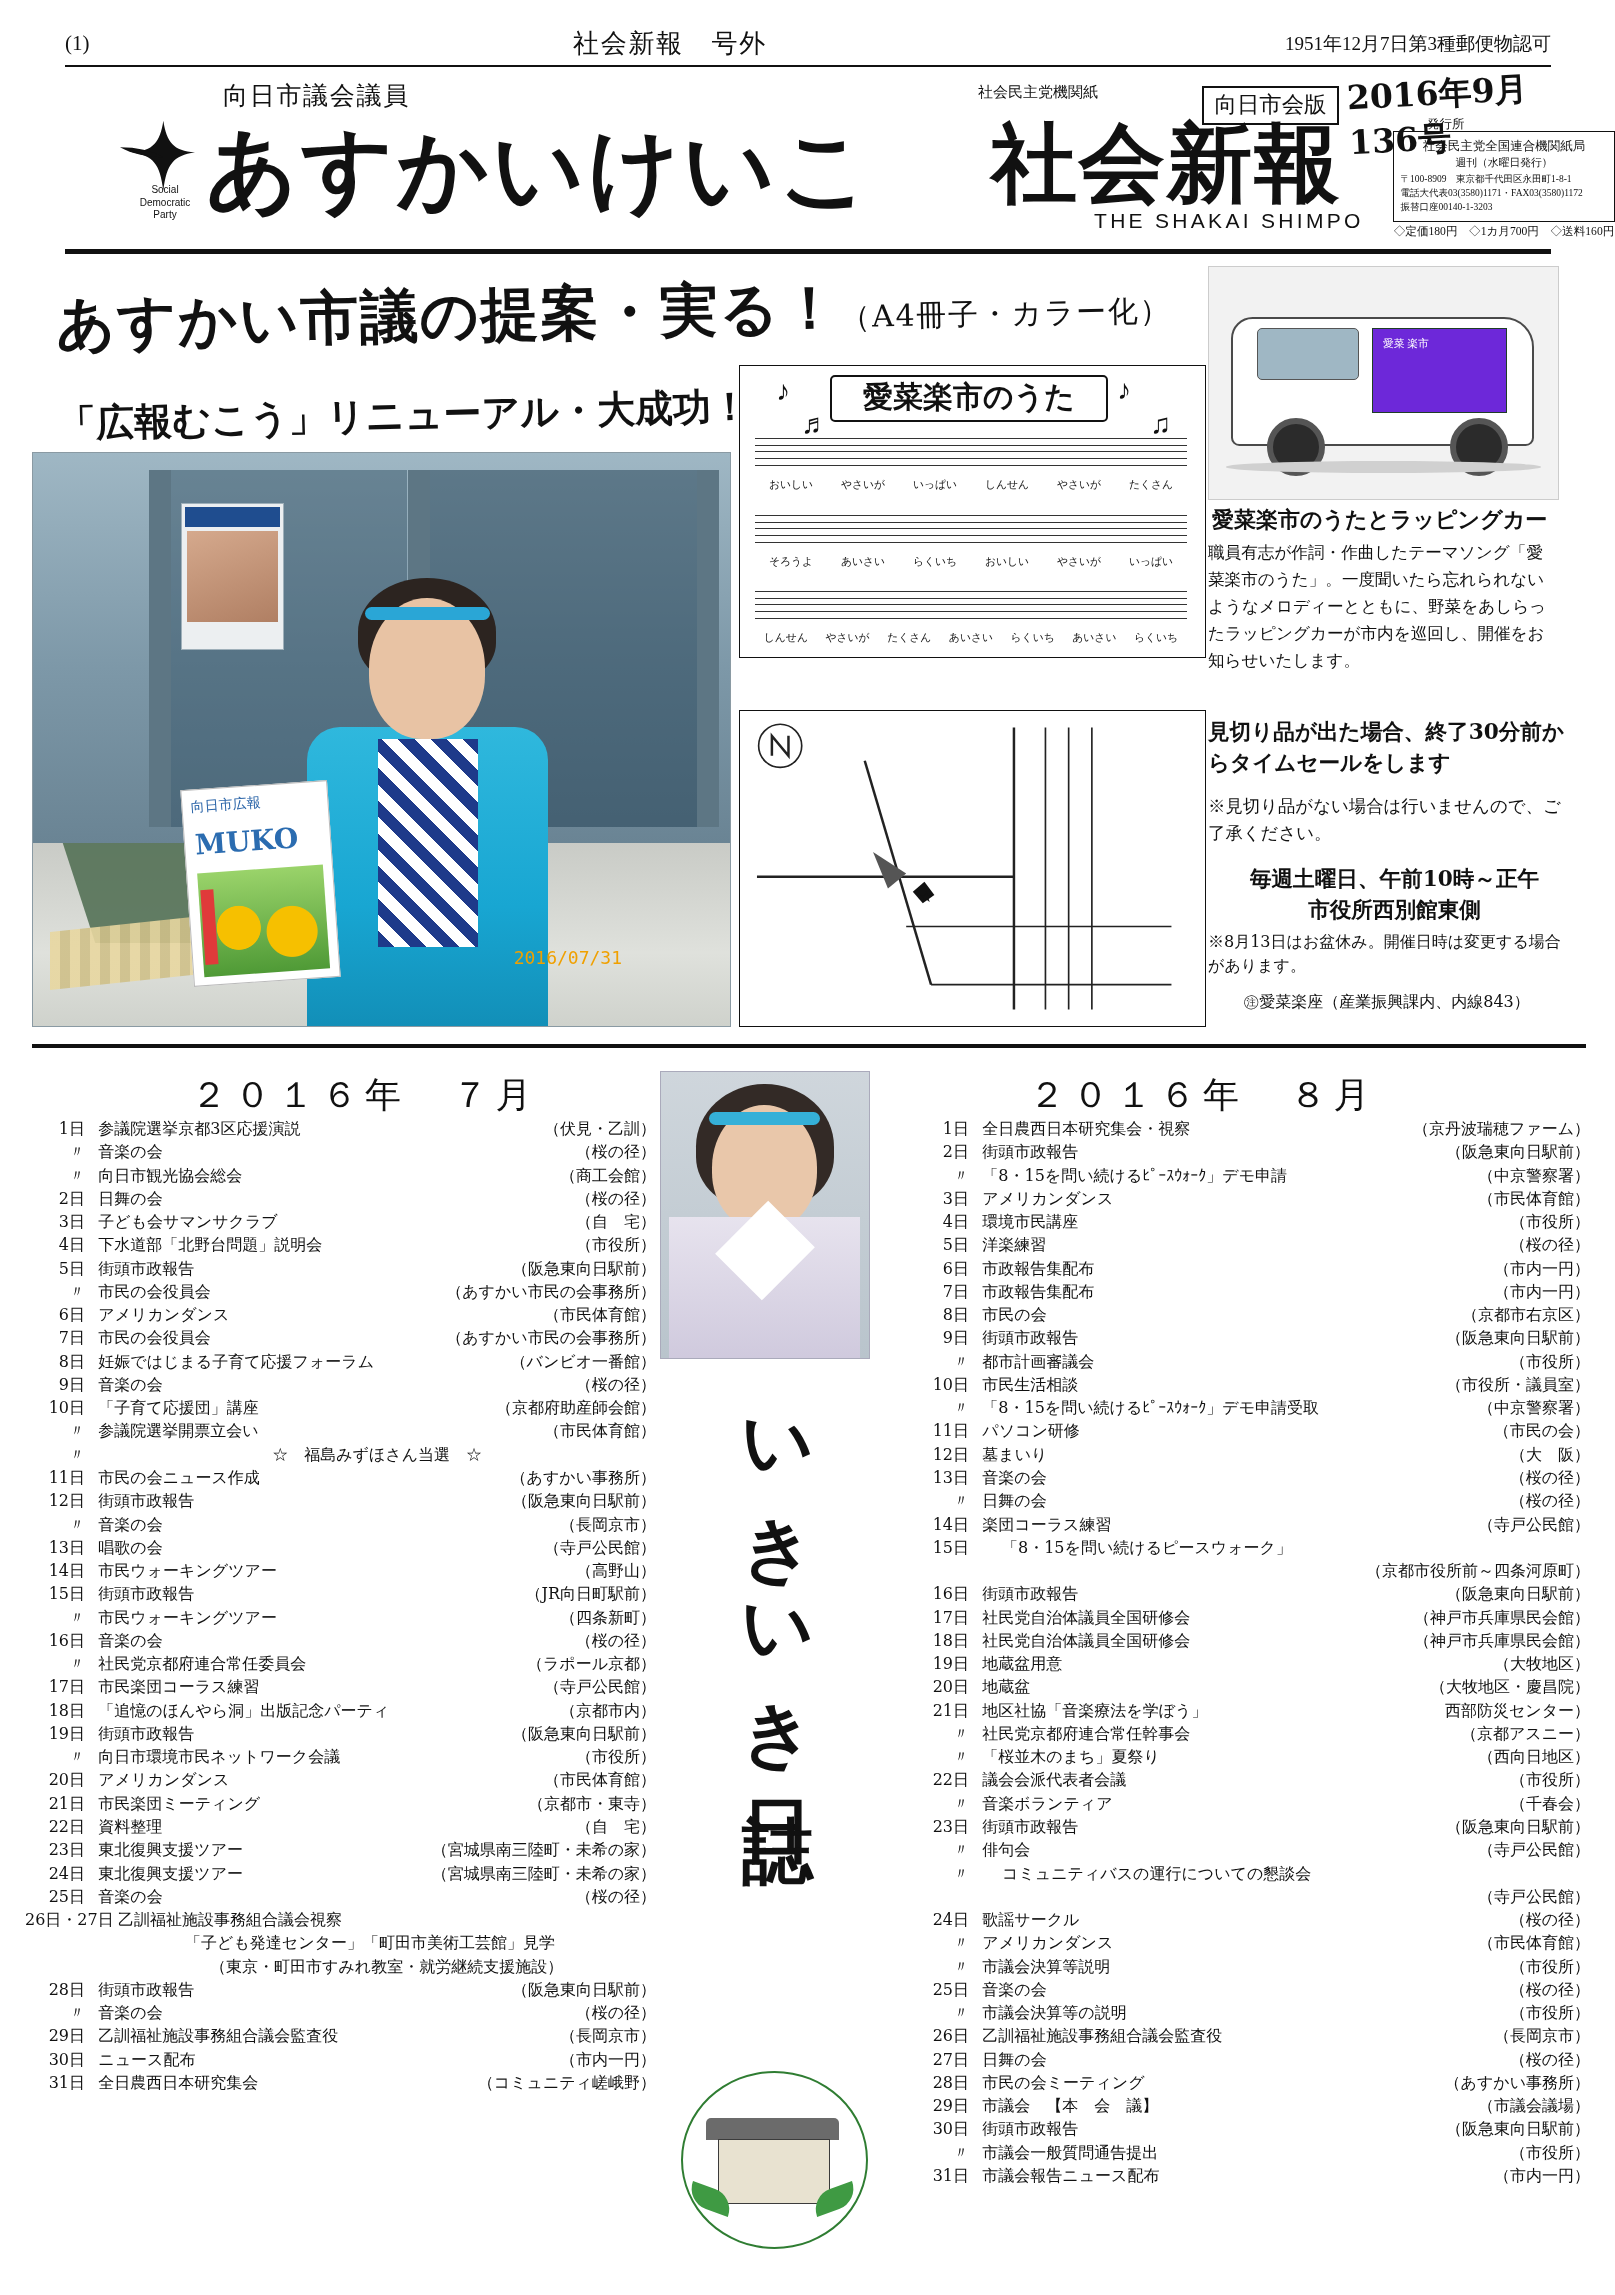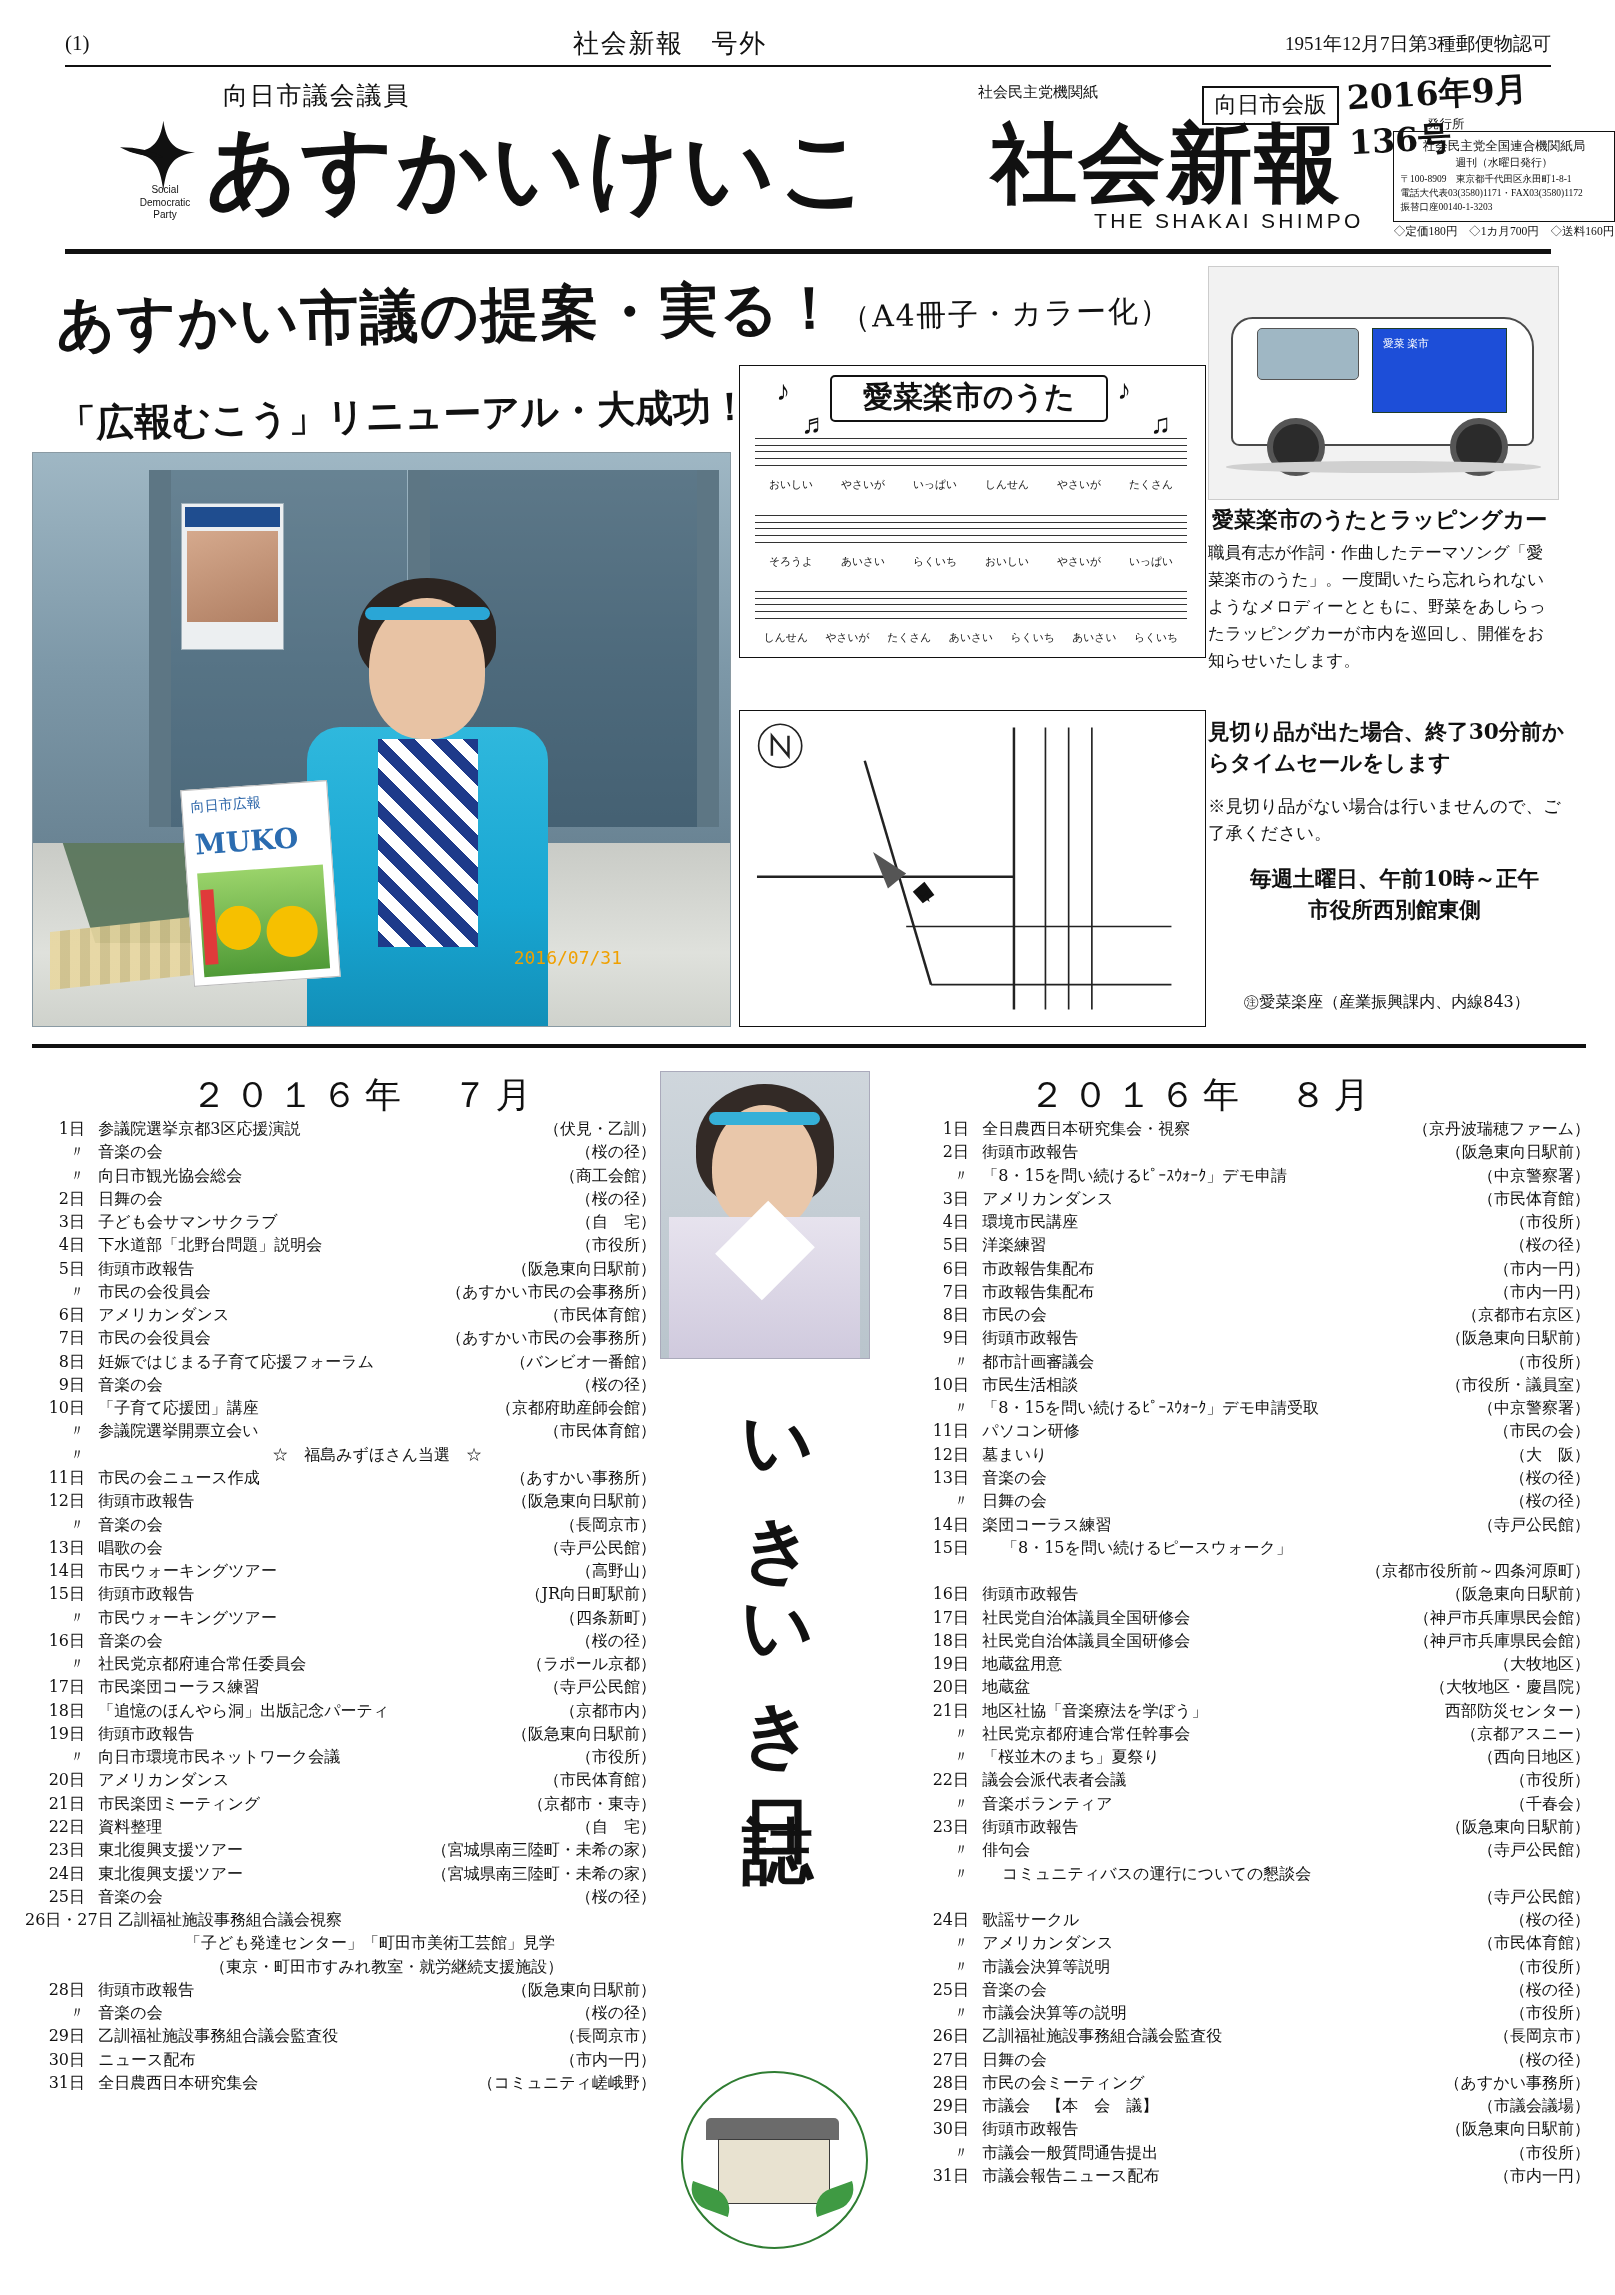--- a/index.html
+++ b/index.html
@@ -66,21 +66,21 @@
   .score-title{position:absolute;left:830px;top:375px;width:274px;height:43px;border:2.5px solid #111;border-radius:5px;text-align:center;font-size:30px;line-height:40px;font-family:"DejaVu Serif",serif;font-weight:bold;}
   .note{position:absolute;font-size:28px;}
   .staff{position:absolute;left:755px;width:432px;height:33px;}
   .staff .ln{position:absolute;left:0;width:432px;height:0.8px;background:#333;}
   .lyric{position:absolute;left:755px;width:432px;font-size:10.8px;font-family:"Liberation Sans",sans-serif;display:flex;justify-content:space-around;}
 
   
   .van{position:absolute;left:1208px;top:266px;width:349px;height:232px;background:#f2f2f2;border:0.8px solid #ccc;overflow:hidden;}
   .van .body{position:absolute;left:21.6px;top:50px;width:299px;height:125px;background:#fff;border:2.5px solid #4a4a4a;border-radius:21.6px 30px 8.3px 8.3px;}
   .van .win{position:absolute;left:48px;top:61px;width:100px;height:50px;background:#9fb7c4;border:1.7px solid #555;border-radius:5px;}
-  .van .panel{position:absolute;left:163px;top:61px;width:133px;height:83px;background:#1d4ed8;border:1.7px solid #1f3d26;}
+  .van .panel{position:absolute;left:163px;top:61px;width:133px;height:83px;background:#6d28d9;border:1.7px solid #1f3d26;}
   .van .panel .t{position:absolute;left:10px;top:6.6px;color:#fff;font-size:10.8px;line-height:1.3;}
   .van .wheel{position:absolute;top:151px;width:46px;height:46px;border-radius:50%;background:#2b2b2b;border:6.6px solid #555;}
   .van .shadow{position:absolute;left:16.6px;top:194px;width:315px;height:11.6px;background:#d0d0d0;border-radius:50%;}
 
   
   .rtitle{position:absolute;left:1212px;top:505px;font-size:22px;font-weight:bold;font-family:"DejaVu Serif",serif;}
   .rbody{position:absolute;left:1208px;top:540px;width:349px;font-size:16.6px;line-height:1.62;font-family:"DejaVu Serif",serif;}
 
   
   .mapbox{position:absolute;left:739px;top:710px;width:465px;height:315px;border:0.8px solid #111;background:#fff;overflow:hidden;}
@@ -298,20 +298,21 @@
     
     
     
     
   </div>
 
   <div class="saletitle">見切り品が出た場合、終了30分前からタイムセールをします</div>
   <div class="salenote">※見切り品がない場合は行いませんので、ご了承ください。</div>
   <div class="saletime" style="white-space:pre-line;">毎週土曜日、午前10時～正午
 市役所西別館東側</div>
+  <div class="salefoot">※8月13日はお盆休み。開催日時は変更する場合があります。</div>
   <div class="salecontact">㊟愛菜楽座（産業振興課内、内線843）</div>
 
   <div class="rule-mid"></div>
 
   <div class="monthhead mh-jul">２０１６年　７月</div>
   <div class="monthhead mh-aug">２０１６年　８月</div>
 
   <div class="col jul" id="col-july">
       <div class="row">
         <span class="d">1日</span>

